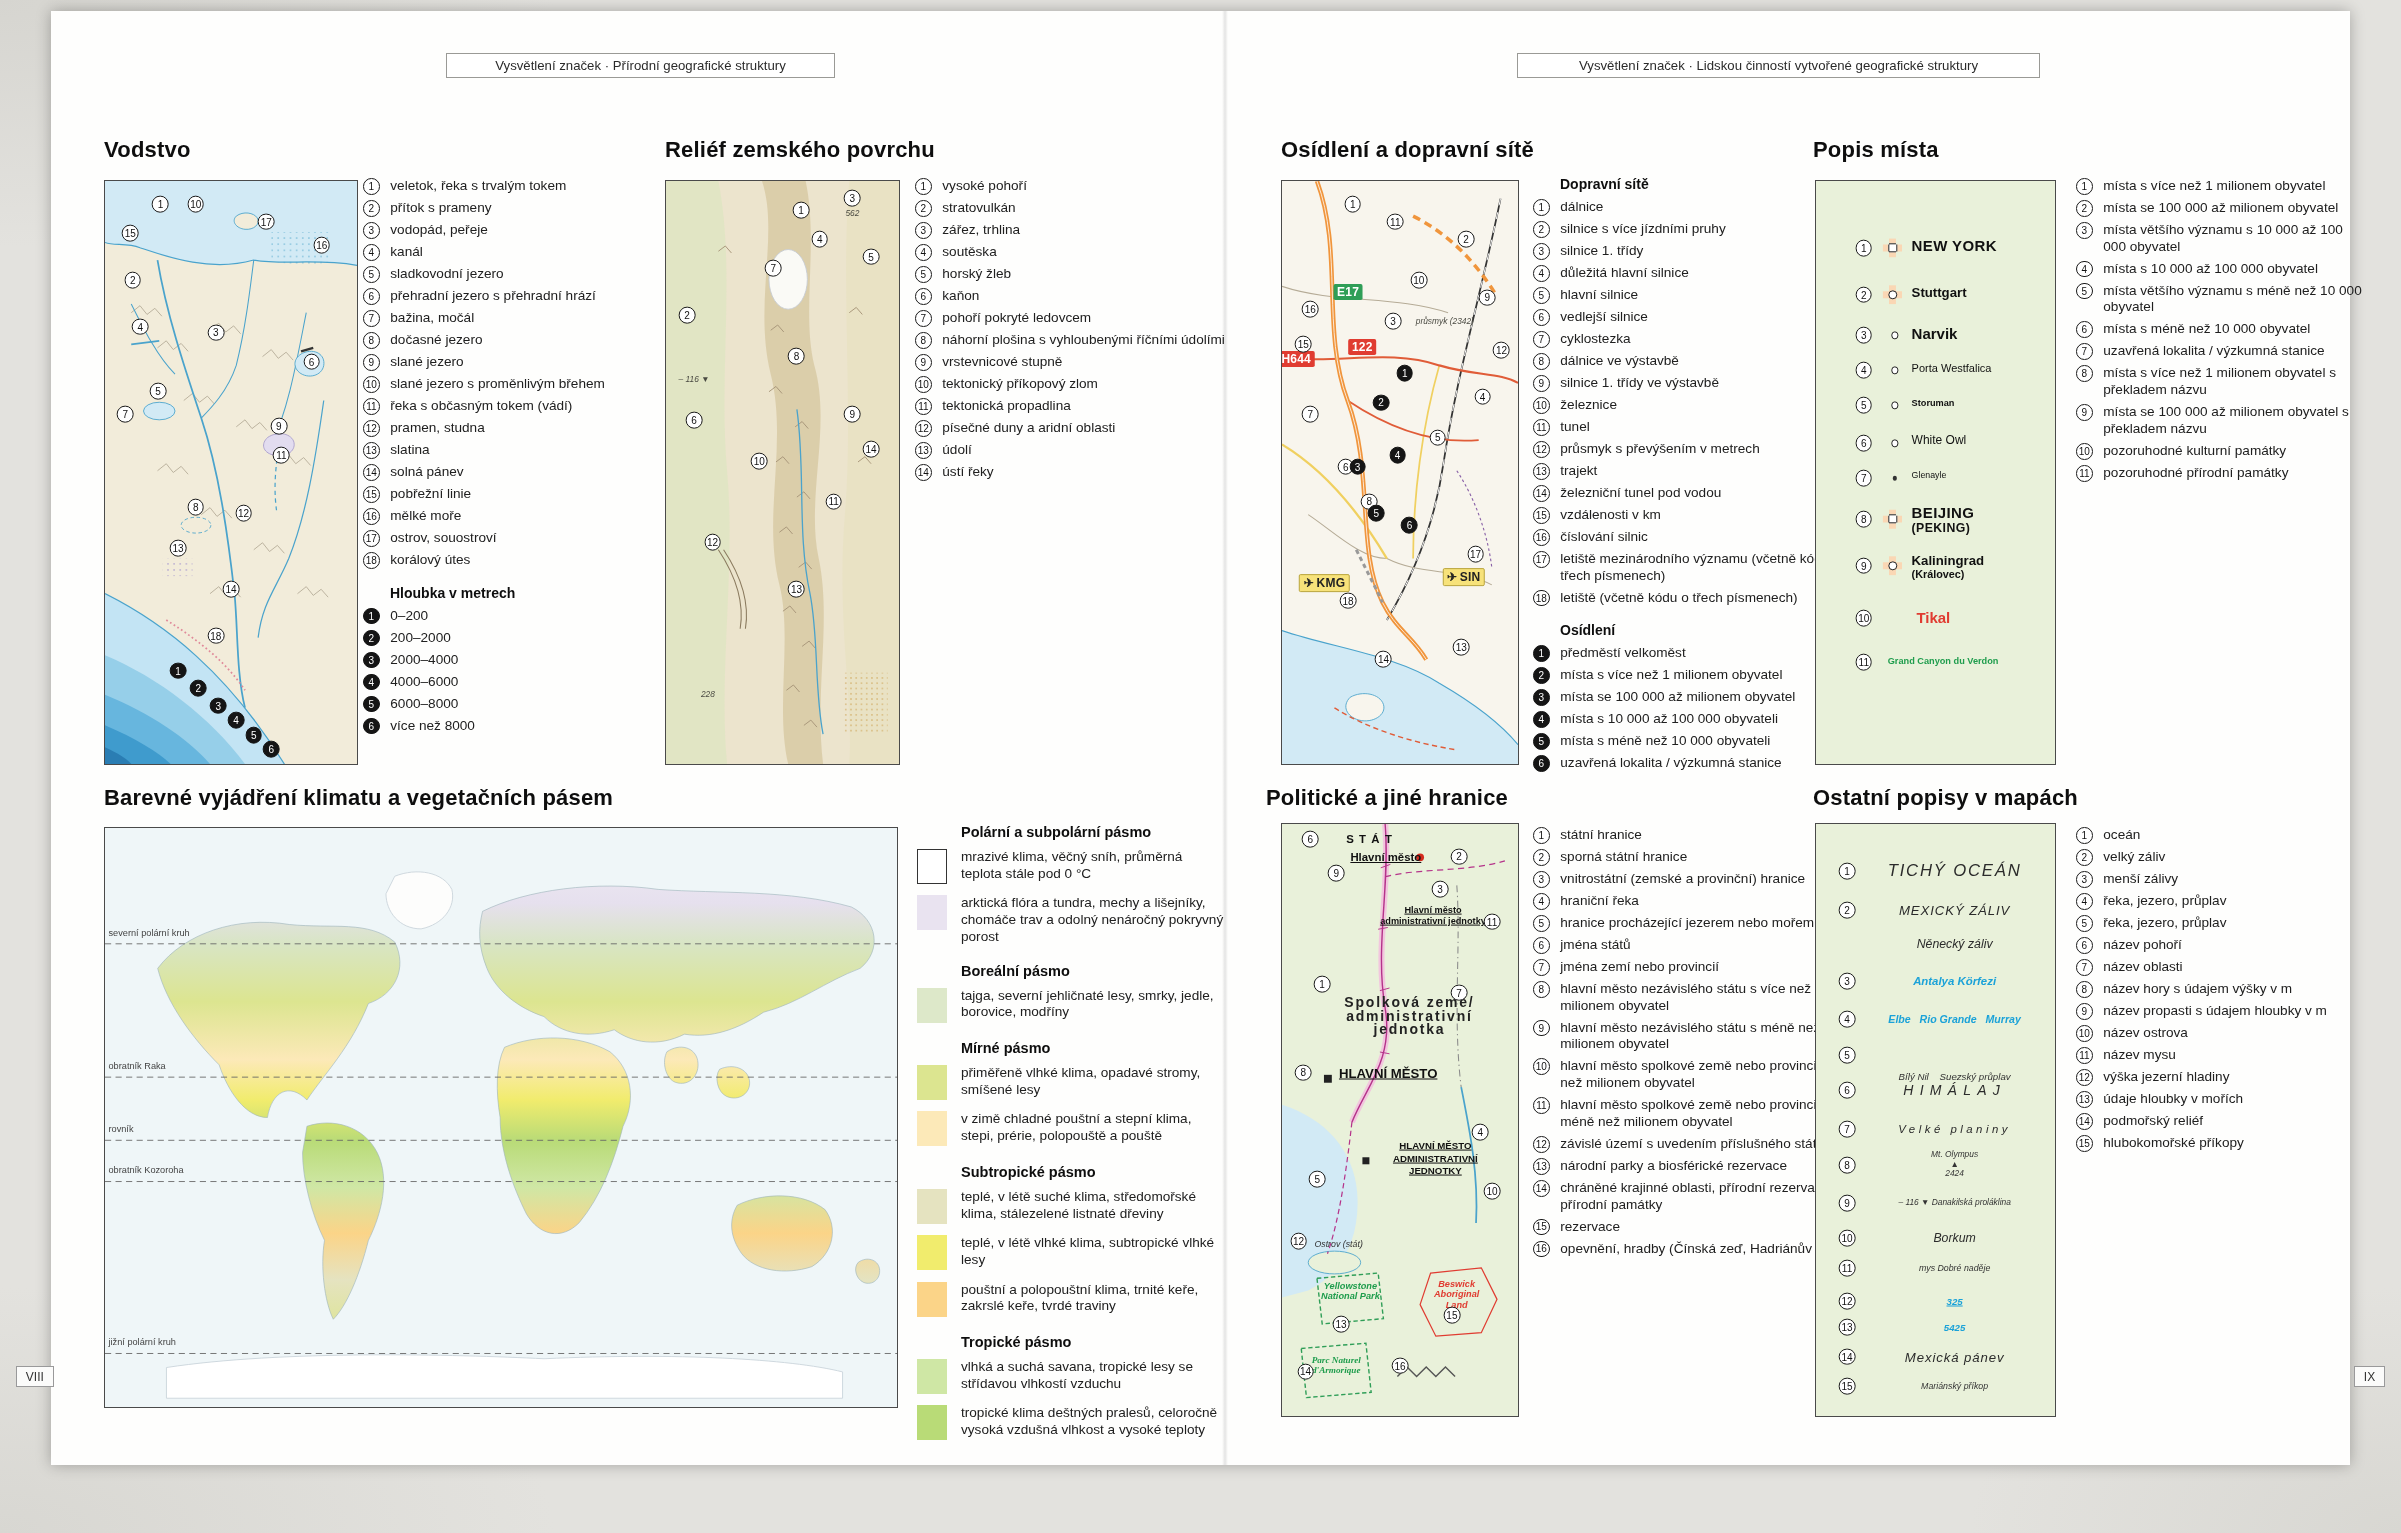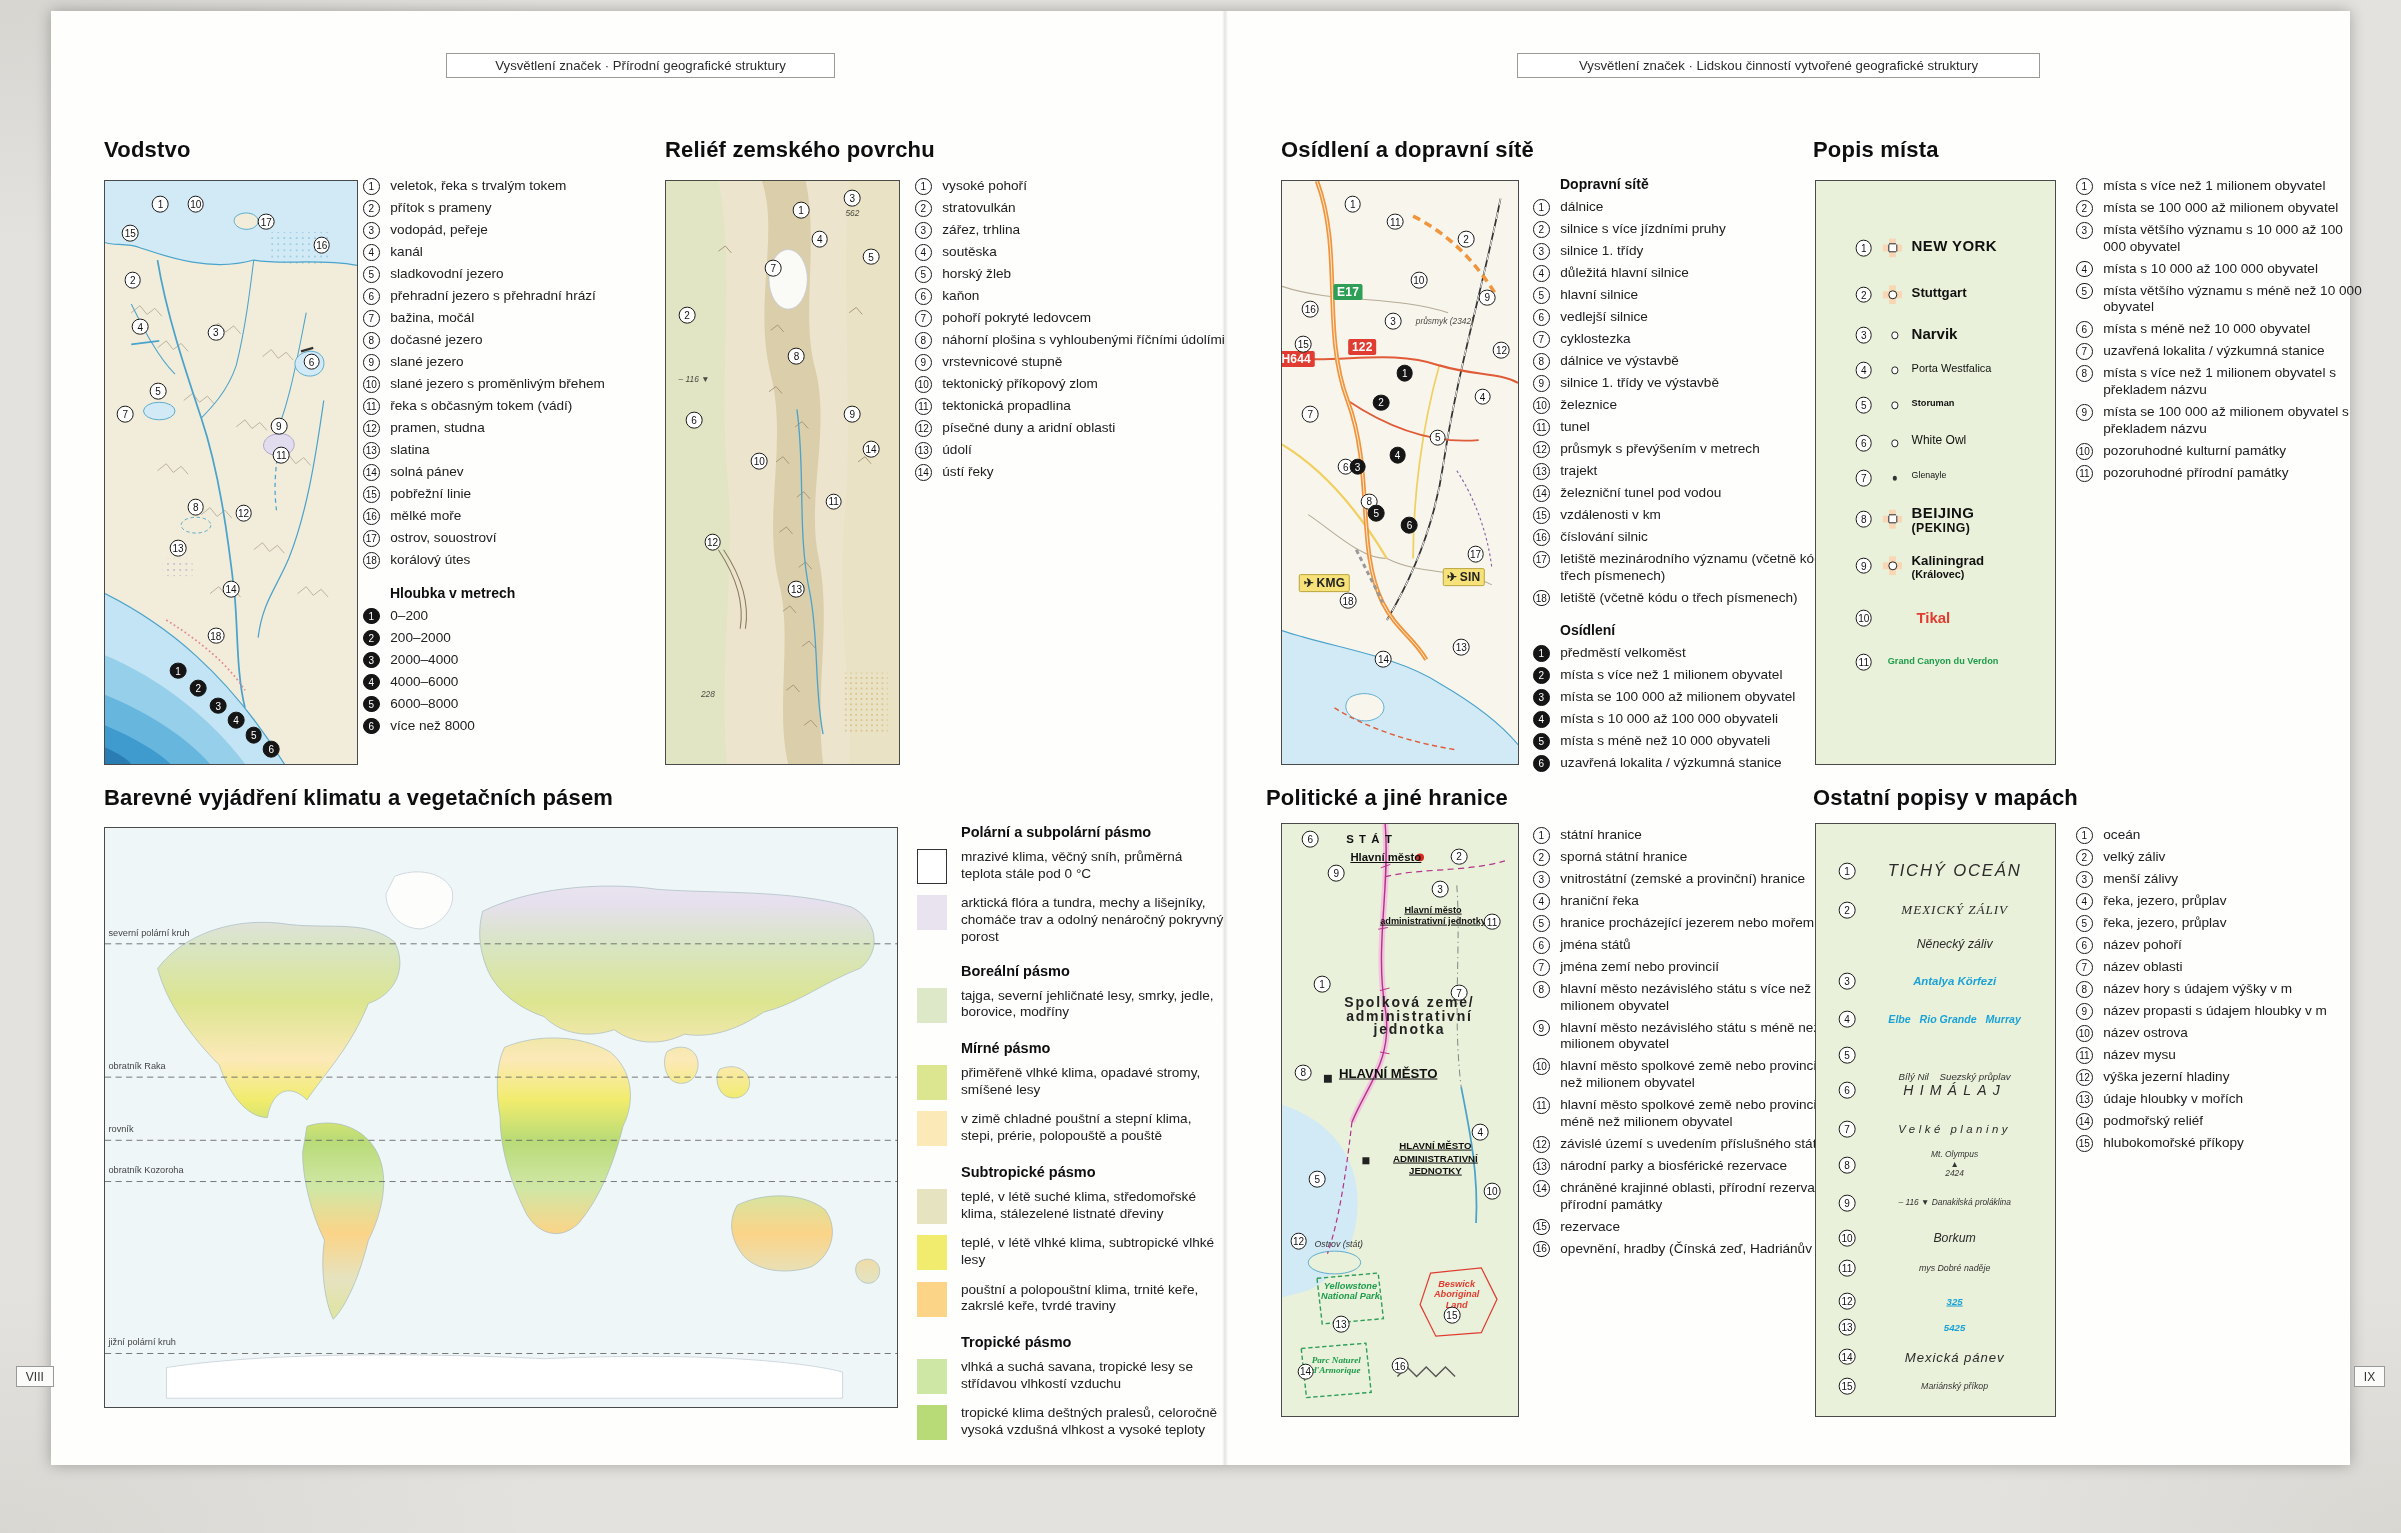--- a/index.html
+++ b/index.html
@@ -74,21 +74,21 @@
   .h-stat{font-weight:700;font-size:11.4px;letter-spacing:5.3px;color:#111;}
   .h-cap{font-weight:700;font-size:11.4px;color:#111;text-decoration:underline;}
   .h-adm{font-weight:700;font-size:9.2px;color:#111;text-decoration:underline;line-height:11.4px;}
   .h-reg{font-size:14px;letter-spacing:1.8px;color:#222;line-height:13.2px;font-weight:bold;}
   .h-caps{font-weight:700;font-size:13.2px;color:#111;text-decoration:underline;}
   .h-capsadm{font-weight:700;font-size:9.7px;color:#111;text-decoration:underline;line-height:12.3px;}
   .h-it{font-style:italic;font-size:8.8px;color:#333;}
   .h-np{font-weight:700;font-style:italic;font-size:9.2px;line-height:10.6px;}
   
   .o1{font-style:italic;font-size:16.7px;letter-spacing:1.8px;color:#2b2b2b;}
-  .o2{font-style:italic;font-size:13.2px;letter-spacing:0.9px;color:#2b2b2b;font-family:Liberation Serif, serif;}
+  .o2{font-style:italic;font-size:13.2px;letter-spacing:0.9px;color:#2b2b2b;}
   .o2b{font-style:italic;font-size:12.3px;color:#2b2b2b;}
   .o-cyan{font-style:italic;font-weight:700;color:#1ba2d8;}
   .o3{font-size:11.4px;}
   .o4{font-size:10.6px;}
   .o5{font-style:italic;font-size:9.7px;color:#333;}
   .o6{font-style:italic;font-size:14px;letter-spacing:6.2px;color:#2b2b2b;}
   .o7{font-style:italic;font-size:11.4px;letter-spacing:3.5px;color:#2b2b2b;}
   .o-small{font-style:italic;font-size:8.8px;color:#333;}
   .o-tiny{font-style:italic;font-size:8.4px;color:#333;line-height:9.7px;}
   .o12{font-size:9.7px;text-decoration:underline;}

